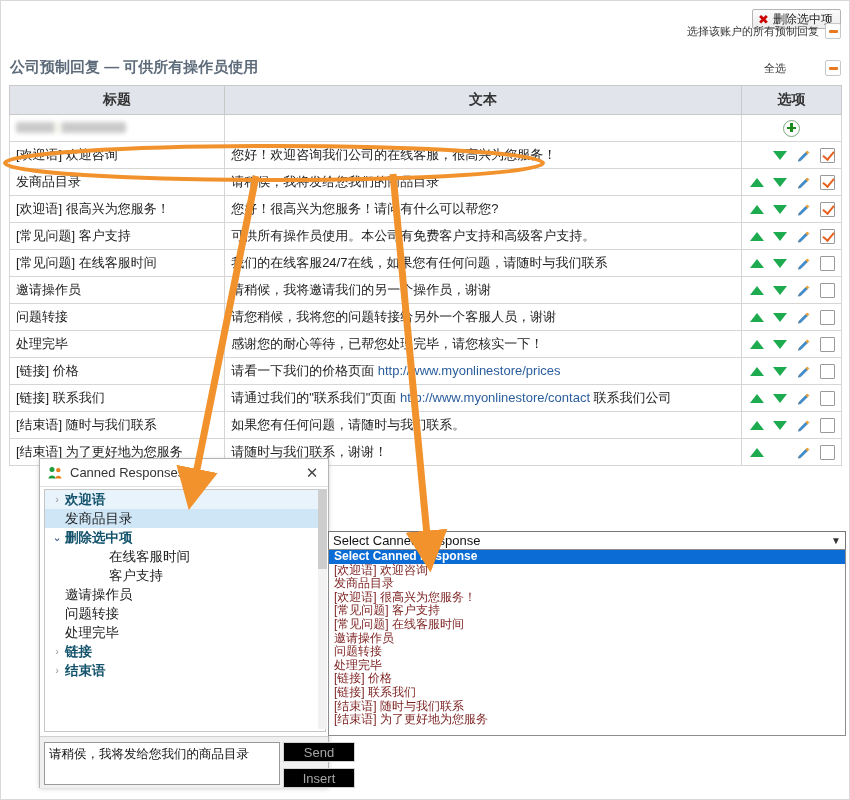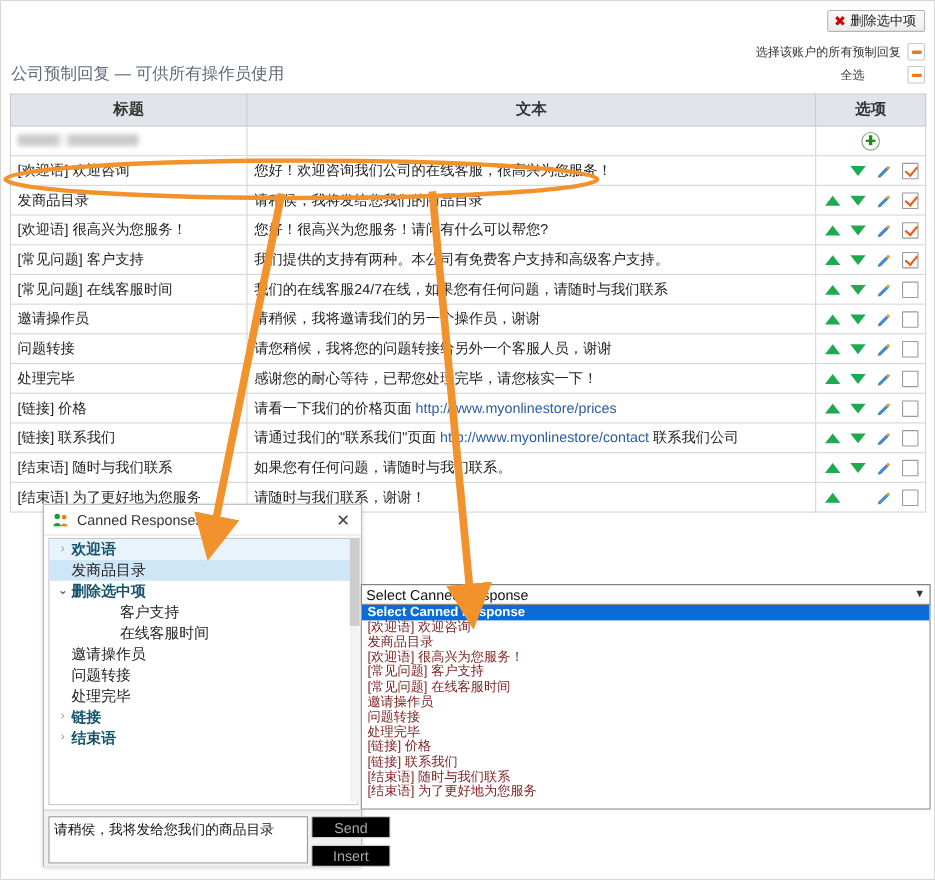--- a/index.html
+++ b/index.html
@@ -29,34 +29,34 @@
     font-size:12px;color:#222;cursor:pointer;
     white-space:nowrap;
   }
   .del-x{color:#cc0000;font-weight:bold;font-size:13px;line-height:1;}
 
   .sel-line{
     position:absolute;right:8px;
     display:flex;align-items:center;justify-content:flex-end;gap:6px;
     font-size:11px;color:#333;white-space:nowrap;
   }
-  #sel-all-account{top:38px;}
+  #sel-all-account{top:22px;}
   #sel-all{top:59px;gap:39px;}
   .minus-btn{
     width:16px;height:16px;box-sizing:border-box;
     border:1px solid #c8c8c8;background:#fff;border-radius:2px;
     display:flex;align-items:center;justify-content:center;cursor:pointer;
   }
   .minus-btn::after{
     content:"";display:block;width:9px;height:3px;background:#e8791e;border-radius:1px;
   }
 
   #page-title{
     position:absolute;left:9px;top:57px;
-    font-size:15px;color:#5d6b7a;font-weight:normal;white-space:nowrap;
+    font-size:15px;color:#5d6b7a;font-weight:bold;white-space:nowrap;
   }
 
   
   #resp-table{
     position:absolute;left:8px;top:84px;width:833px;
     border:1px solid #c9c9c9;border-collapse:collapse;background:#fff;
     box-sizing:border-box;
   }
   #resp-table th{
     background:#e2e4ec;border:1px solid #c9c9c9;
@@ -280,21 +280,21 @@
                   <path d="M9.9 4.3 L11.3 2.9 L12.9 4.5 L11.5 5.9 Z" fill="#f0a12a" stroke="#cf8416" stroke-width="0.6"></path>
                   <path d="M2.4 13.2 L3.2 11.0 L4.0 11.8 Z" fill="#7a7a7a"></path>
                 </svg>
               </span>
               <span class="chk on" data-interactable="true"></span>
             </div>
           </td>
         </tr>
         <tr data-interactable="false">
           <td data-interactable="false">[常见问题] 客户支持</td>
-          <td class="txt-cell" data-interactable="false">我们提供的支持有两种。本公司有免费客户支持和高级客户支持。</td>
+          <td class="txt-cell" data-interactable="false">可供所有操作员使用。本公司有免费客户支持和高级客户支持。</td>
           <td class="opt-cell" data-interactable="false">
             <div class="opt-wrap">
               <span class="tri tri-up" data-interactable="true"></span>
               <span class="tri tri-down" data-interactable="true"></span>
               <span class="pencil" data-interactable="true">
                 <svg width="15" height="15" viewBox="0 0 15 15">
                   <path d="M3.2 11.0 L9.6 4.6 L11.2 6.2 L4.8 12.6 L2.4 13.2 Z" fill="#3f8fd0" stroke="#2b6ea8" stroke-width="0.6"></path>
                   <path d="M9.9 4.3 L11.3 2.9 L12.9 4.5 L11.5 5.9 Z" fill="#f0a12a" stroke="#cf8416" stroke-width="0.6"></path>
                   <path d="M2.4 13.2 L3.2 11.0 L4.0 11.8 Z" fill="#7a7a7a"></path>
                 </svg>
@@ -472,25 +472,25 @@
         <div class="tree-row indent1 leaf sel-blue" data-interactable="true">
           <span class="arrow" data-interactable="false"></span>
           <span class="lbl" data-interactable="false">发商品目录</span>
         </div>
         <div class="tree-row indent1 group" data-interactable="true">
           <span class="arrow down" data-interactable="true">⌄</span>
           <span class="lbl" data-interactable="false">删除选中项</span>
         </div>
         <div class="tree-row indent2 leaf" data-interactable="true">
           <span class="arrow" data-interactable="false"></span>
-          <span class="lbl" data-interactable="false">客户支持</span>
+          <span class="lbl" data-interactable="false">在线客服时间</span>
         </div>
         <div class="tree-row indent2 leaf" data-interactable="true">
           <span class="arrow" data-interactable="false"></span>
-          <span class="lbl" data-interactable="false">在线客服时间</span>
+          <span class="lbl" data-interactable="false">客户支持</span>
         </div>
         <div class="tree-row indent1 leaf" data-interactable="true">
           <span class="arrow" data-interactable="false"></span>
           <span class="lbl" data-interactable="false">邀请操作员</span>
         </div>
         <div class="tree-row indent1 leaf" data-interactable="true">
           <span class="arrow" data-interactable="false"></span>
           <span class="lbl" data-interactable="false">问题转接</span>
         </div>
         <div class="tree-row indent1 leaf" data-interactable="true">

